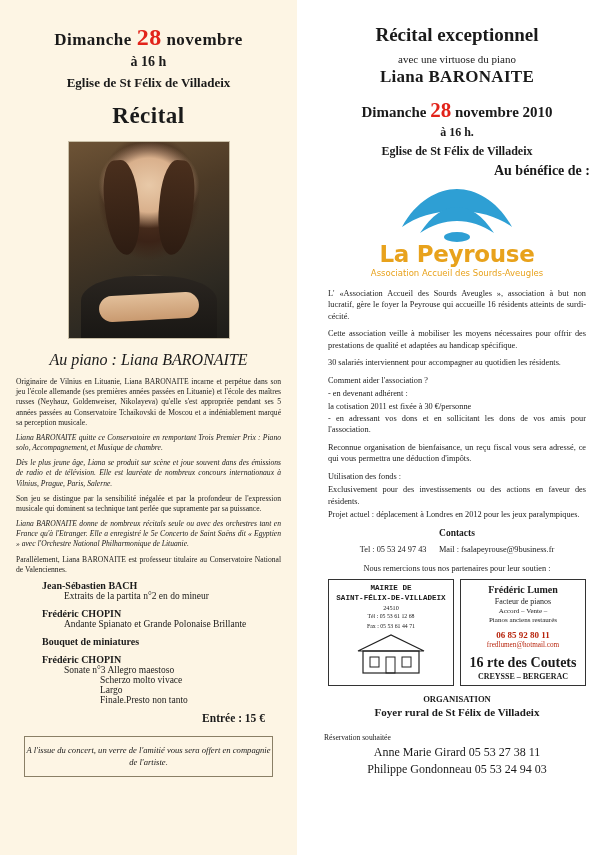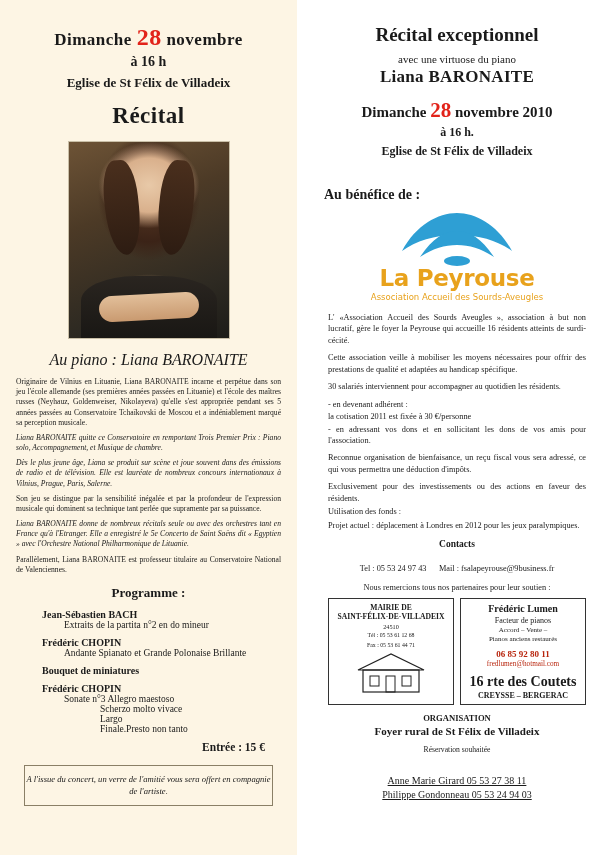--- a/index.html
+++ b/index.html
@@ -198,24 +198,24 @@
     font-weight: bold;
     margin-top: 2px;
   }
   .r-place {
     text-align: center;
     font-size: 12px;
     font-weight: bold;
     margin-top: 4px;
   }
   .r-benefice {
-    text-align: left;
+    text-align: right;
     font-size: 14px;
     font-weight: bold;
-    margin-top: 28px;
+    margin-top: 4px;
   }
   .logo-wrap {
     margin-top: 8px;
     text-align: center;
   }
   .logo-bird { display: block; margin: 0 auto; }
   .logo-name {
     font-size: 23px;
     font-weight: bold;
     color: #e8a21c;
@@ -239,21 +239,21 @@
   .r-body p { margin: 0 0 6px 0; }
   .r-contacts-title {
     text-align: center;
     font-weight: bold;
     font-size: 9.5px;
     margin-top: 8px;
   }
   .r-contacts {
     text-align: center;
     font-size: 8.3px;
-    margin-top: 15px;
+    margin-top: 7px;
   }
   .r-partners {
     text-align: center;
     font-size: 8.3px;
     margin-top: 10px;
   }
   .boxes {
     display: flex;
     gap: 6px;
     margin-top: 6px;
@@ -264,20 +264,21 @@
     border: 1px solid #333;
     box-sizing: border-box;
     padding: 4px 3px;
     text-align: center;
     min-height: 104px;
   }
   .pbox-title {
     font-size: 7.6px;
     font-weight: bold;
     line-height: 1.25;
+    font-family: Liberation Mono, monospace;
   }
   .pbox-sub { font-size: 6.2px; margin-top: 1px; }
   .pbox-tel { font-size: 5.8px; margin-top: 2px; line-height: 1.3; }
   .house { margin: 3px auto 0 auto; display: block; }
   .pbox2-name { font-size: 10px; font-weight: bold; }
   .pbox2-role { font-size: 8px; margin-top: 2px; }
   .pbox2-line { font-size: 7px; margin-top: 1px; }
   .pbox2-tel { font-size: 9px; font-weight: bold; color: #b8260e; margin-top: 6px; }
   .pbox2-mail { font-size: 7.2px; color: #b8260e; margin-top: 1px; }
   .pbox2-addr { font-size: 14px; font-weight: bold; margin-top: 6px; }
@@ -288,30 +289,28 @@
     font-weight: bold;
     margin-top: 8px;
   }
   .org-name {
     text-align: center;
     font-size: 11px;
     font-weight: bold;
     margin-top: 2px;
   }
   .org-sub {
-    text-align: center;
     font-size: 7.6px;
-    margin-top: 8px;
+    margin-top: 15px;
   }
   .org-contacts {
     text-align: center;
-    font-size: 10px;
-    margin-top: 20px;
+    font-size: 12px;
+    margin-top: 2px;
     line-height: 1.4;
-    text-decoration: underline;
   }
 </style>
 </head>
 <body>
 
 <div class="page">
 
   <div class="col-left">
 
     <div class="l-head1">
@@ -337,21 +336,20 @@
 
     <div class="bio">
       <p>Originaire de Vilnius en Lituanie, Liana BARONAITE incarne et perpétue dans son jeu l'école allemande (ses premières années passées en Lituanie) et l'école des maîtres russes (Neyhauz, Goldenweiser, Nikolayeva) qu'elle s'est appropriée pendant ses 5 années passées au Conservatoire Tchaïkovski de Moscou et a indéniablement marqué sa perception musicale.</p>
       <p class="ital">Liana BARONAITE quitte ce Conservatoire en remportant Trois Premier Prix : Piano solo, Accompagnement, et Musique de chambre.</p>
       <p class="ital">Dès le plus jeune âge, Liana se produit sur scène et joue souvent dans des émissions de radio et de télévision. Elle est lauréate de nombreux concours internationaux à Vilnius, Prague, Paris, Salerne.</p>
       <p>Son jeu se distingue par la sensibilité inégalée et par la profondeur de l'expression musicale qui dominent sa technique tant perlée que supramente par sa puissance.</p>
       <p class="ital">Liana BARONAITE donne de nombreux récitals seule ou avec des orchestres tant en France qu'à l'Etranger. Elle a enregistré le 5e Concerto de Saint Saëns dit « Egyptien » avec l'Orchestre National Philharmonique de Lituanie.</p>
       <p>Parallèlement, Liana BARONAITE est professeur titulaire au Conservatoire National de Valenciennes.</p>
     </div>
 
-    <div class="programme-title">Programme :</div>
 
     <div class="prog-block">
       <div class="prog-comp">Jean-Sébastien BACH</div>
       <div class="prog-line">Extraits de la partita n°2 en do mineur</div>
     </div>
 
     <div class="prog-block">
       <div class="prog-comp">Frédéric CHOPIN</div>
       <div class="prog-line">Andante  Spianato et Grande Polonaise Brillante</div>
     </div>
@@ -395,28 +393,29 @@
       </svg>
       <div class="logo-name">La Peyrouse</div>
       <div class="logo-tag">Association Accueil des Sourds-Aveugles</div>
     </div>
 
     <div class="r-body">
       <p>L' «Association  Accueil  des  Sourds  Aveugles », association à but non lucratif, gère le foyer la Peyrouse qui accueille 16 résidents atteints de surdi-cécité.</p>
       <p>Cette  association  veille  à  mobiliser  les  moyens nécessaires pour offrir des prestations de qualité et adaptées au handicap spécifique.</p>
       <p>30 salariés interviennent pour accompagner au quotidien les résidents.</p>
 
+      <p style="margin-bottom:2px">Comment aider l'association ?</p>
       <p style="margin-bottom:1px">- en devenant adhérent :</p>
       <p style="margin-bottom:1px">      la cotisation 2011 est fixée à 30 €/personne</p>
       <p>- en adressant vos dons et en sollicitant les dons de vos amis pour l'association.</p>
 
       <p>Reconnue organisation de bienfaisance, un reçu fiscal vous sera adressé, ce qui vous permettra une déduction d'impôts.</p>
 
+      <p style="margin-bottom:2px">Utilisation des fonds :</p>
       <p style="margin-bottom:2px">Exclusivement pour des investissements ou des actions en faveur des résidents.</p>
-      <p style="margin-bottom:2px">Utilisation des fonds :</p>
       <p>Projet actuel : déplacement à Londres en 2012 pour les jeux paralympiques.</p>
     </div>
 
     <div class="r-contacts-title">Contacts</div>
     <div class="r-contacts">
       <span>Tel : 05 53 24 97 43</span>
       &nbsp;&nbsp;&nbsp;&nbsp;
       <span>Mail : fsalapeyrouse@9business.fr</span>
     </div>
 

